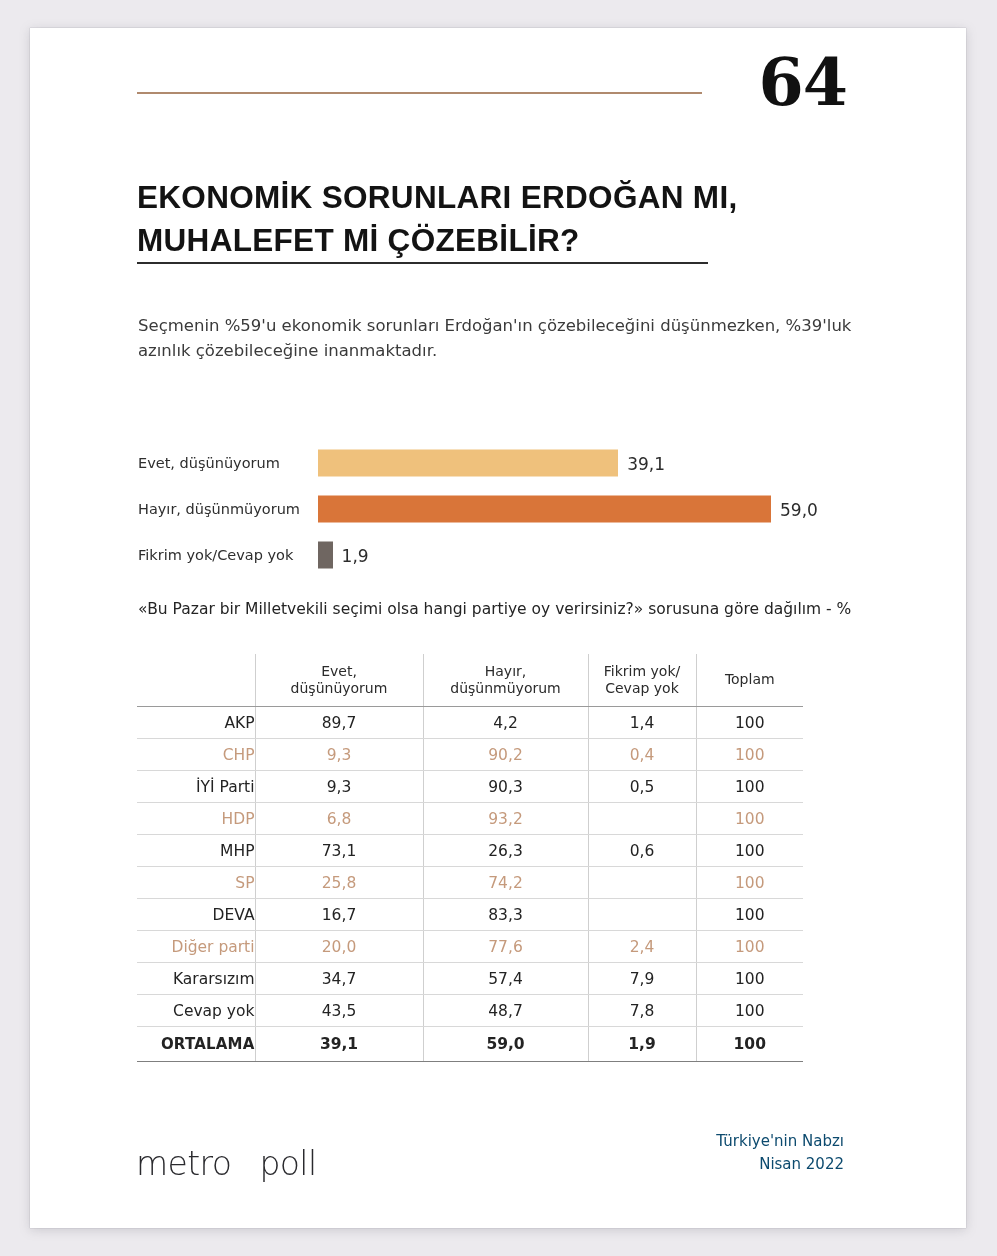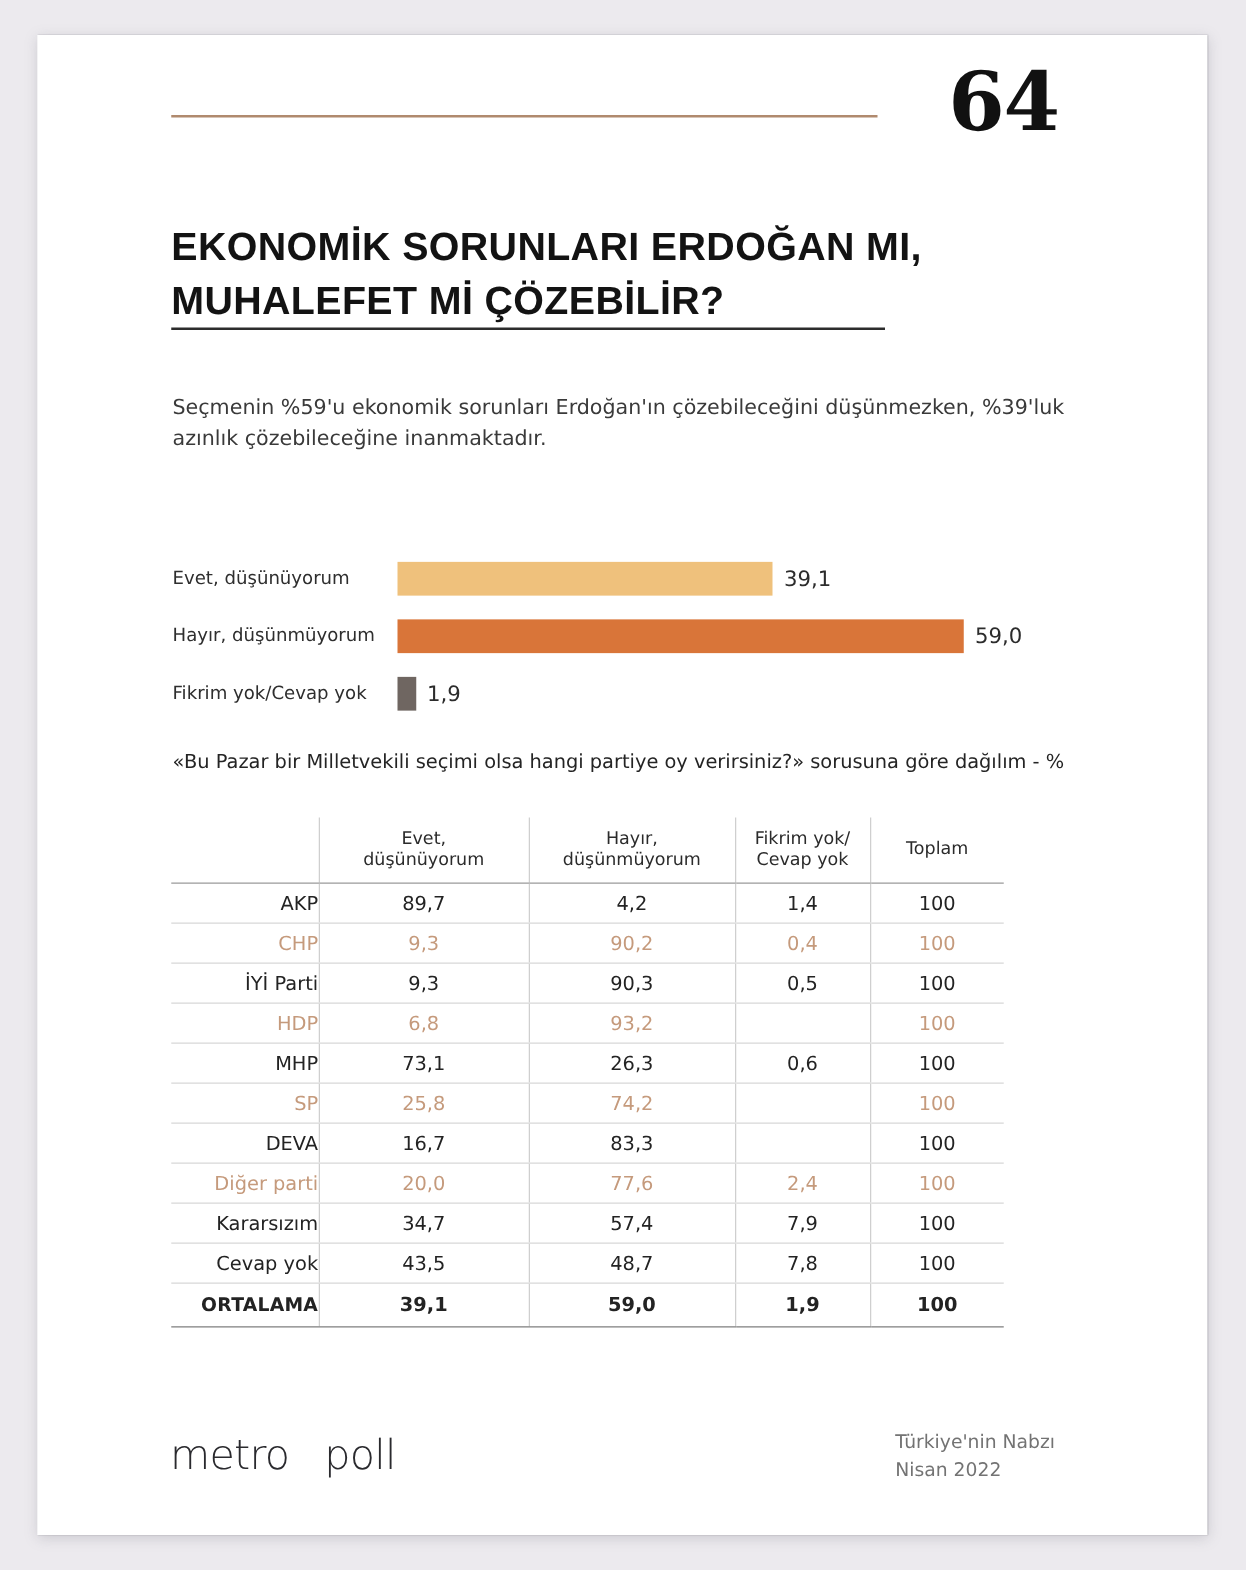--- a/index.html
+++ b/index.html
@@ -220,24 +220,25 @@
     font-size: 33px;
     font-weight: 300;
     letter-spacing: -0.6px;
     color: #2a2a2e;
     font-family: "DejaVu Sans", sans-serif;
   }
   .logo .accent { color: #2a2a2e; margin-left: 28px; }
   .footer-right {
     position: absolute;
     right: 78px;
-    bottom: 40px;
+    bottom: 52px;
+    text-align: right;
     font-size: 15px;
     line-height: 1.55;
-    color: #737373;
+    color: #0c4a6e;
   }
 </style>
 </head>
 <body>
 
 <div class="page-shadow"></div>
 
 <div class="page">
 
   <div class="hdr-rule"></div>

